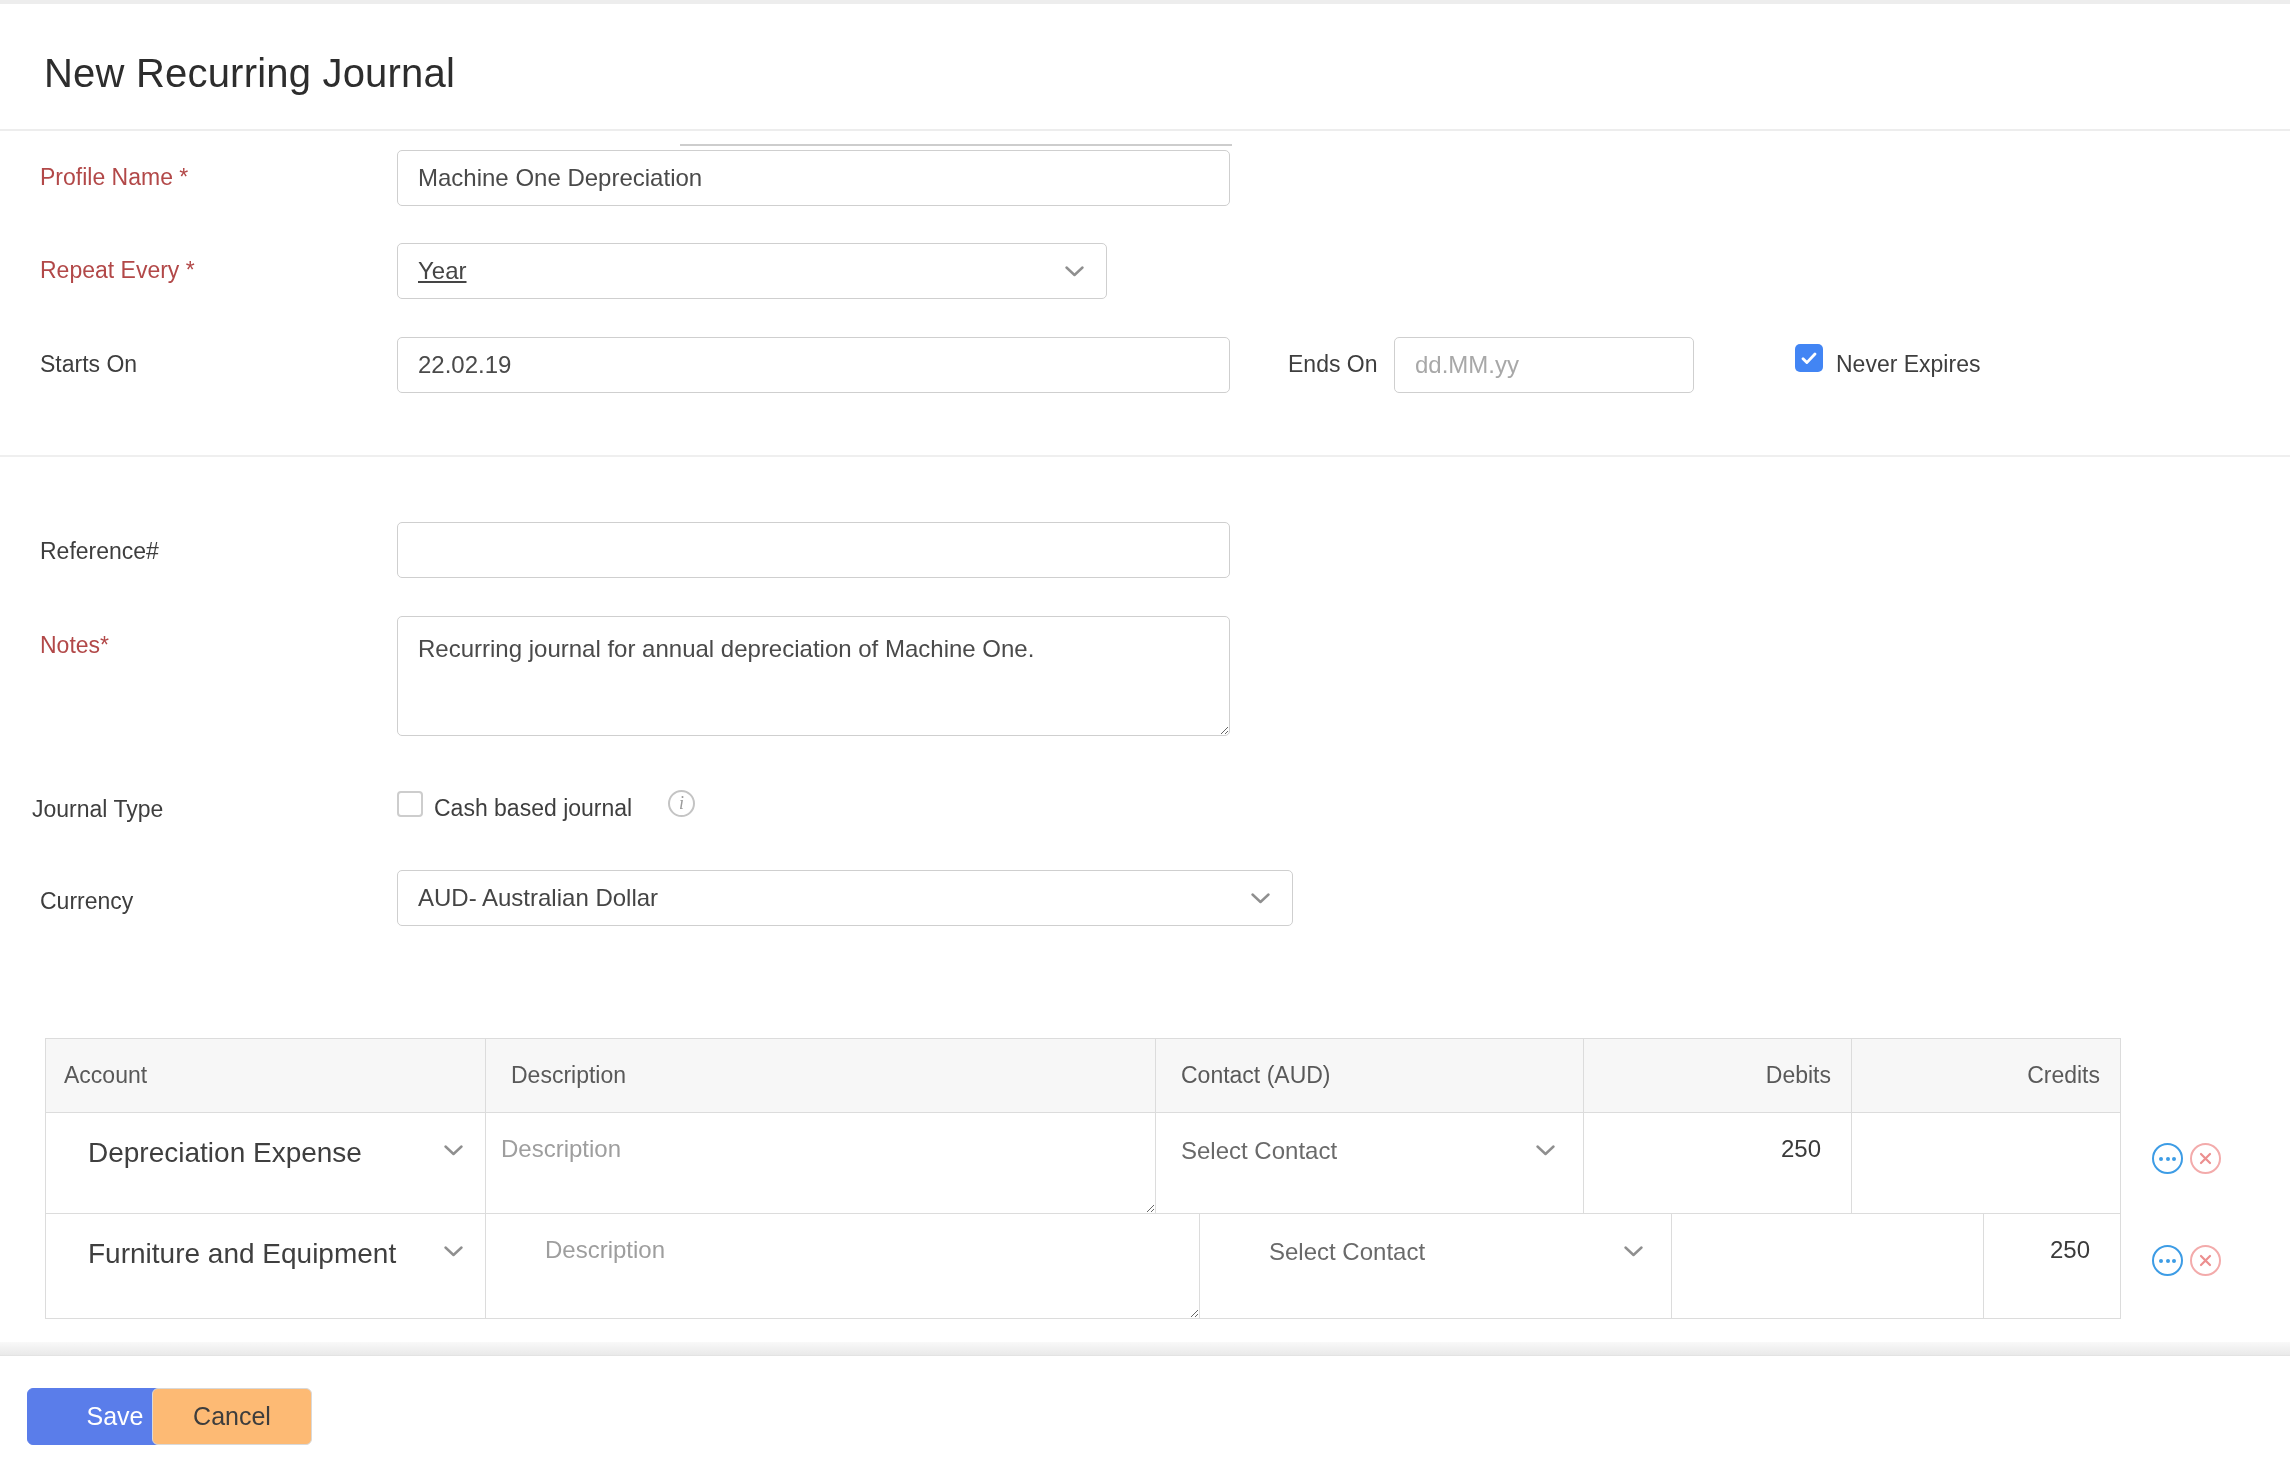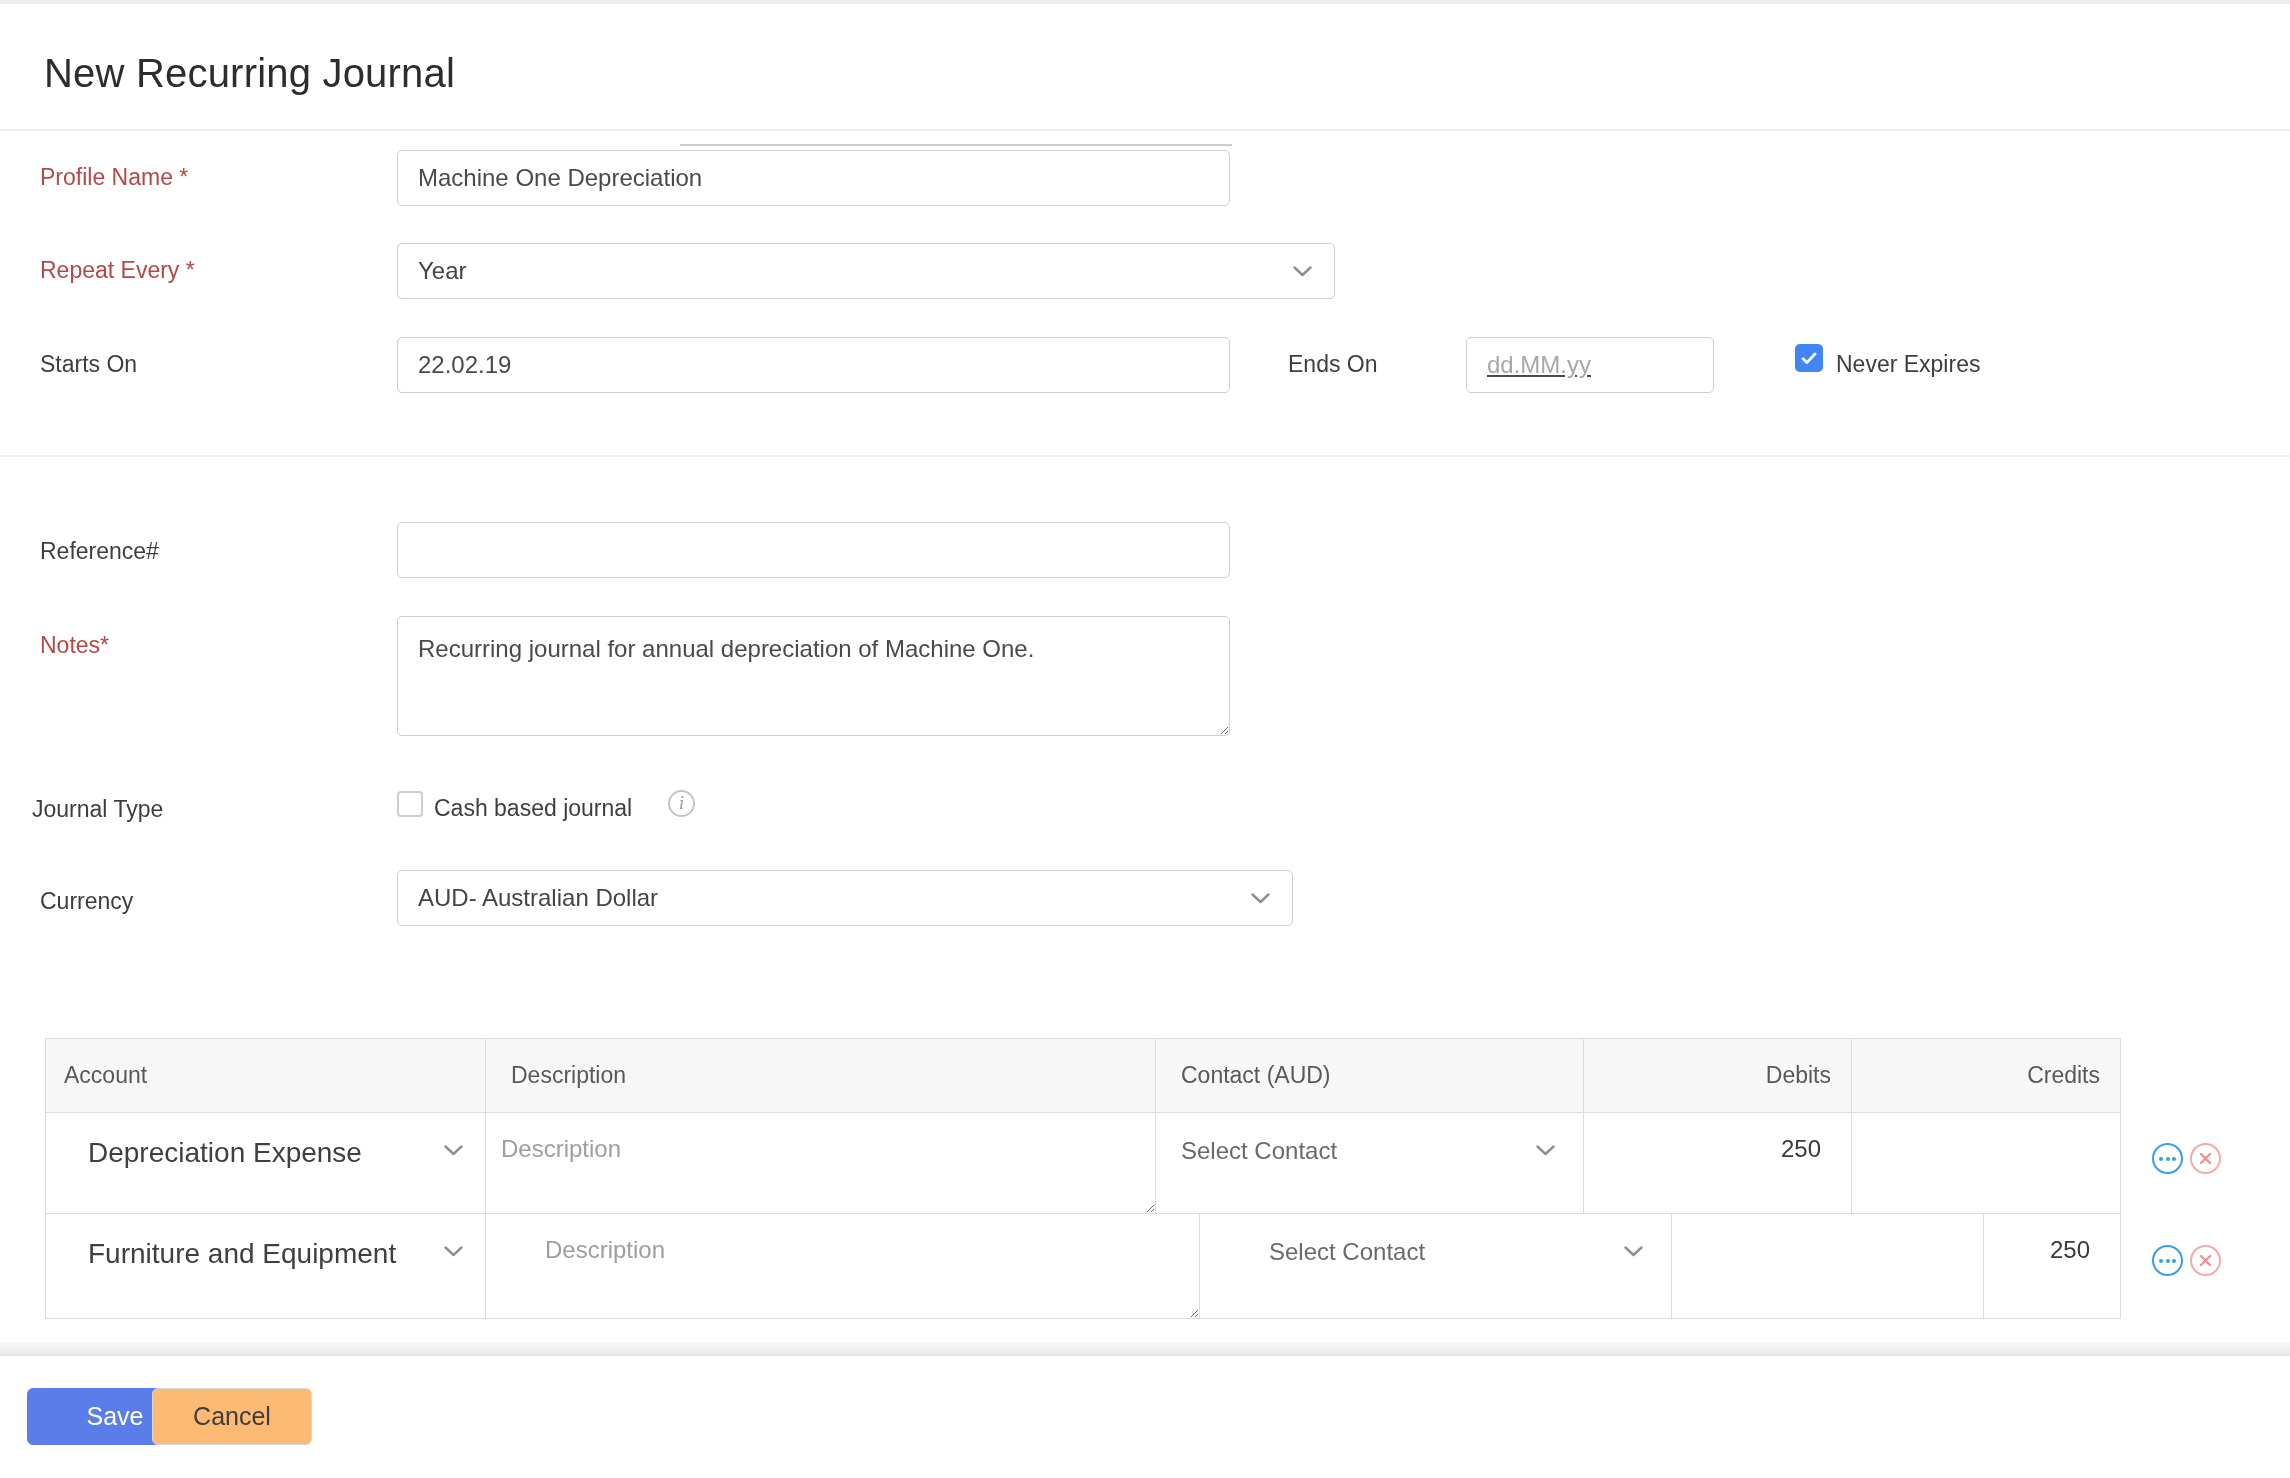--- a/index.html
+++ b/index.html
@@ -103,32 +103,32 @@
   <div class="top-strip"></div>
 
   <h1 class="page-title">New Recurring Journal</h1>
   <div class="header-divider"></div>
   <div class="cutoff-artifact"></div>
 
   <label class="lbl req" style="left:40px; top:162px;">Profile Name *</label>
   <input class="txt-input" style="left: 397px; top: 150px; width: 833px;" type="text" value="Machine One Depreciation">
 
   <label class="lbl req" style="left:40px; top:255px;">Repeat Every *</label>
-  <div class="fake-select" style="left:397px; top:243px; width:938px;">
+  <div class="fake-select" style="left:397px; top:243px; width:710px;text-decoration:underline;">
     <span>Year</span>
     <svg class="chevron" viewBox="0 0 19 11">
         <path d="M1.5 1.5 L9.5 9 L17.5 1.5"></path>
       </svg>
   </div>
 
   <label class="lbl" style="left:40px; top:349px;">Starts On</label>
   <input class="txt-input" style="left: 397px; top: 337px; width: 833px;" type="text" value="22.02.19">
 
   <label class="lbl" style="left:1288px; top:349px;">Ends On</label>
-  <input class="txt-input" style="left: 1466px; top: 337px; width: 248px; text-decoration: underline;" type="text" placeholder="dd.MM.yy">
+  <input class="txt-input" style="left: 1394px; top: 337px; width: 300px;" type="text" placeholder="dd.MM.yy">
 
   <span class="checkbox checked" style="left:1795px; top:344px; width:28px; height:28px;">
     <svg width="16" height="13" viewBox="0 0 14 12">
         <path d="M1.5 6.3 L5 9.8 L12.5 1.8" stroke="#ffffff" stroke-width="2.6" fill="none" stroke-linecap="round" stroke-linejoin="round"></path>
       </svg>
   </span>
   <label class="lbl" style="left:1836px; top:349px;">Never Expires</label>
 
   <div class="section-divider" style="top:455px;"></div>
 

